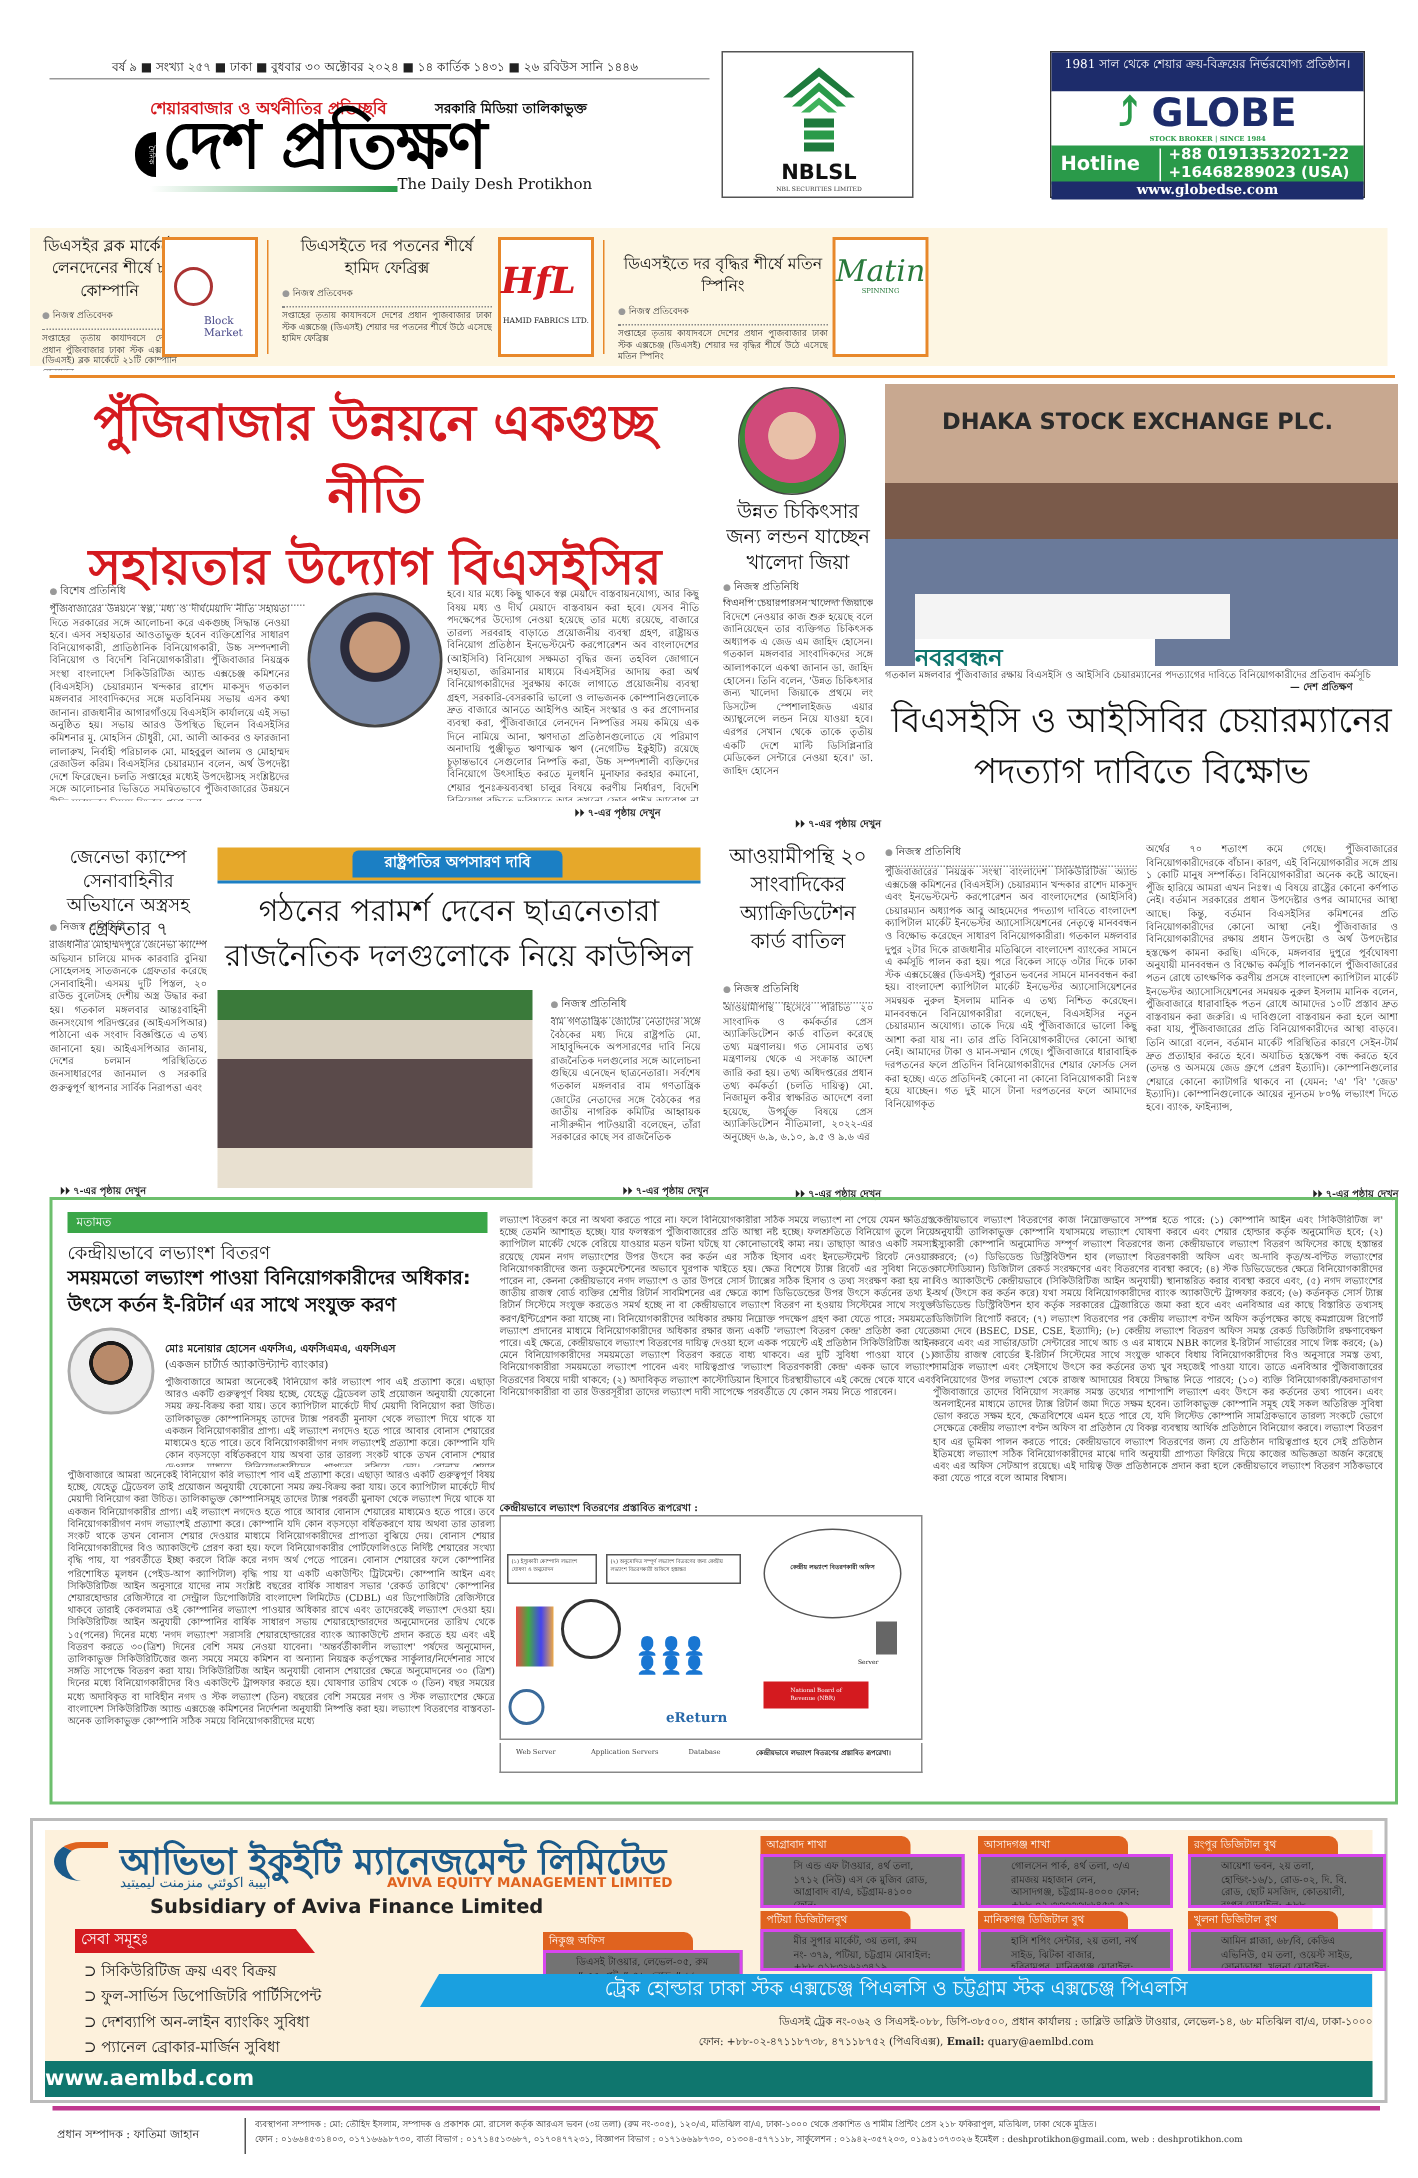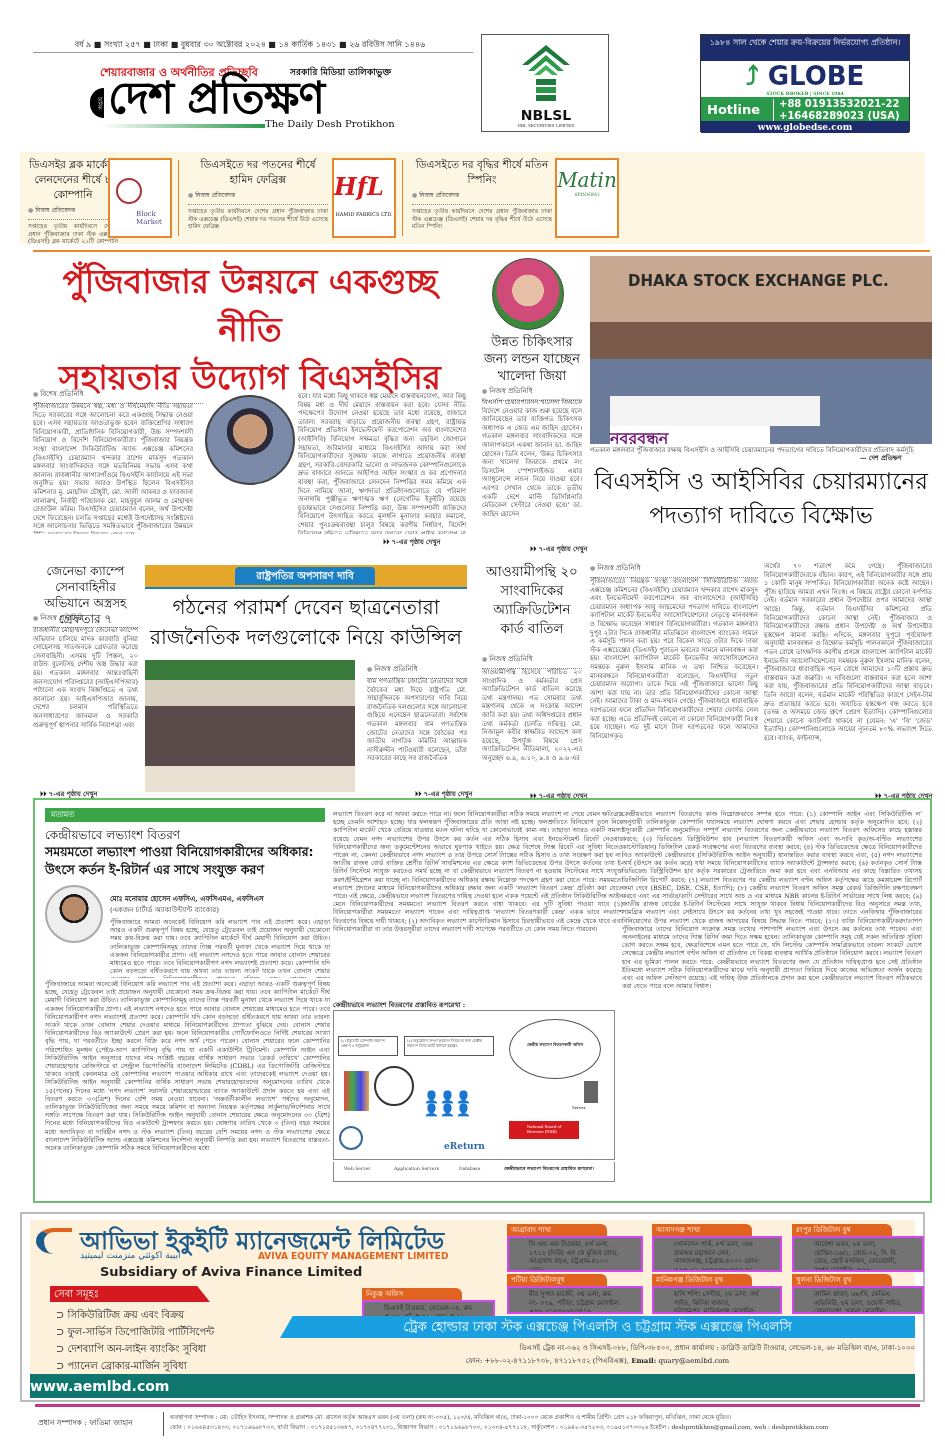--- a/index.html
+++ b/index.html
@@ -65,21 +65,21 @@
     <polygon points="26,22 38,32 32,32 26,27 20,32 14,32" fill="#3fb35c"></polygon>
     <rect x="16" y="36" width="20" height="6" fill="#1e7a3c"></rect>
     <rect x="16" y="44" width="20" height="6" fill="#2a9a4a"></rect>
     <rect x="16" y="52" width="20" height="6" fill="#1e7a3c"></rect>
   </svg>
   <div class="abs nbl-txt">NBLSL</div>
   <div class="abs nbl-sub">NBL SECURITIES LIMITED</div>
 </div>
 
 <div class="abs globe">
-  <div class="abs globe-top">১৯৮৪ সাল থেকে শেয়ার ক্রয়-বিক্রয়ের নির্ভরযোগ্য প্রতিষ্ঠান।</div>
+  <div class="abs globe-top">1981 সাল থেকে শেয়ার ক্রয়-বিক্রয়ের নির্ভরযোগ্য প্রতিষ্ঠান।</div>
   <div class="abs globe-logo"><span style="color:#2a9a4a">⤴ </span><span>GLOBE</span></div>
   <div class="abs globe-sub">STOCK BROKER | SINCE 1984</div>
   <div class="abs globe-hot">
     <span class="abs" style="left:6px;top:5px;font-size:13px">Hotline</span>
     <span class="abs" style="left:72px;top:2px;width:1px;height:22px;background:#fff"></span>
     <span class="abs" style="left:78px;top:1px;font-size:10px">+88 01913532021-22</span>
     <span class="abs" style="left:78px;top:13px;font-size:10px">+16468289023 (USA)</span>
   </div>
   <div class="abs globe-url" style="height:12px;top:86px;color:#fff;font-size:9px;text-align:center;line-height:12px;font-weight:bold">www.globedse.com</div>
 </div>
@@ -100,21 +100,21 @@
     <div class="byline" style="font-size:6px;margin-top:3px">নিজস্ব প্রতিবেদক</div>
     <div class="t" style="font-size:5.8px;line-height:7.5px;height:24px;overflow:hidden">সপ্তাহের তৃতীয় কার্যদিবসে দেশের প্রধান পুঁজিবাজার ঢাকা স্টক এক্সচেঞ্জ (ডিএসই) শেয়ার দর পতনের শীর্ষে উঠে এসেছে হামিদ ফেব্রিক্স</div>
   </div>
   <div class="abs strip-box" style="left:312px;width:64px">
     <div style="text-align:left;color:#d41a1f;font-size:24px;font-weight:bold;font-style:italic;margin-top:12px">HfL</div>
     <div style="text-align:center;font-size:5px;margin-top:10px">HAMID FABRICS LTD.</div>
   </div>
   <div class="abs" style="left:330px;top:8px;width:1px;height:76px;background:#fff0"></div>
   <div class="abs" style="left:382px;top:8px;width:1px;height:76px;background:#e8882a"></div>
   <div class="abs strip-col" style="left:392px;width:140px">
-    <div class="strip-title" style="margin-top:5px">ডিএসইতে দর বৃদ্ধির শীর্ষে মতিন স্পিনিং</div>
+    <div class="strip-title" style="margin-top:17px">ডিএসইতে দর বৃদ্ধির শীর্ষে মতিন স্পিনিং</div>
     <div class="byline" style="font-size:6px;margin-top:3px">নিজস্ব প্রতিবেদক</div>
     <div class="t" style="font-size:5.8px;line-height:7.5px;height:24px;overflow:hidden">সপ্তাহের তৃতীয় কার্যদিবসে দেশের প্রধান পুঁজিবাজার ঢাকা স্টক এক্সচেঞ্জ (ডিএসই) শেয়ার দর বৃদ্ধির শীর্ষে উঠে এসেছে মতিন স্পিনিং</div>
   </div>
   <div class="abs strip-box" style="left:535px;width:64px">
     <div style="text-align:center;color:#2a7a3c;font-size:20px;font-style:italic;margin-top:8px;font-family:'DejaVu Serif',serif">Matin</div>
     <div style="text-align:center;font-size:4.5px;color:#2a7a3c">SPINNING</div>
   </div>
 </div>
 <style>
 
@@ -138,21 +138,21 @@
 <div class="abs hl" style="left:482px;top:333px;width:100px;font-size:13px;line-height:17px">উন্নত চিকিৎসার জন্য লন্ডন যাচ্ছেন খালেদা জিয়া</div>
 <div class="abs" style="left:482px;top:385px;width:100px">
     <div class="byline">নিজস্ব প্রতিনিধি</div>
   </div>
 <div class="abs t" style="left:482px;top:398px;width:100px;height:146px;overflow:hidden">বিএনপি চেয়ারপারসন খালেদা জিয়াকে বিদেশে নেওয়ার কাজ শুরু হয়েছে বলে জানিয়েছেন তার ব্যক্তিগত চিকিৎসক অধ্যাপক এ জেড এম জাহিদ হোসেন। গতকাল মঙ্গলবার সাংবাদিকদের সঙ্গে আলাপকালে একথা জানান ডা. জাহিদ হোসেন। তিনি বলেন, 'উন্নত চিকিৎসার জন্য খালেদা জিয়াকে প্রথমে লং ডিসটেন্স স্পেশালাইজড এয়ার অ্যাম্বুলেন্সে লন্ডন নিয়ে যাওয়া হবে। এরপর সেখান থেকে তাকে তৃতীয় একটি দেশে মাল্টি ডিসিপ্লিনারি মেডিকেল সেন্টারে নেওয়া হবে।' ডা. জাহিদ হোসেন</div>
 <div class="abs more" style="left:530px;top:544px">৭-এর পৃষ্ঠায় দেখুন</div>
 
 <div class="abs" style="left:590px;top:256px;width:342px;height:188px;background:linear-gradient(180deg,#c8a890 0 35%,#7a5a4a 35% 55%,#6a7a9a 55% 100%);overflow:hidden">
   <div class="abs" style="left:38px;top:16px;font-family:'DejaVu Sans',sans-serif;font-weight:bold;font-size:15px;color:#2a2a2a">DHAKA STOCK EXCHANGE PLC.</div>
   <div class="abs" style="left:20px;top:140px;width:210px;height:30px;background:#f4f4f4"></div>
-  <div class="abs" style="left:20px;top:170px;width:160px;height:18px;background:#fff;color:#701a75;font-weight:bold;font-size:16px">নবরবন্ধন</div>
+  <div class="abs" style="left:20px;top:170px;width:160px;height:18px;background:#fff;color:#0f766e;font-weight:bold;font-size:16px">নবরবন্ধন</div>
 </div>
 <div class="abs t" style="left:590px;top:446px;width:342px;font-size:6.5px">গতকাল মঙ্গলবার পুঁজিবাজার রক্ষায় বিএসইসি ও আইসিবি চেয়ারম্যানের পদত্যাগের দাবিতে বিনিয়োগকারীদের প্রতিবাদ কর্মসূচি</div>
 <div class="abs" style="left:860px;top:453px;font-size:6.5px;font-weight:bold">— দেশ প্রতিক্ষণ</div>
 
 <div class="abs hl" style="left:590px;top:464px;width:342px;font-size:23px;line-height:34px">
   <div>বিএসইসি ও আইসিবির চেয়ারম্যানের</div>
   <div>পদত্যাগ দাবিতে বিক্ষোভ</div>
 </div>
 <div class="abs" style="left:590px;top:562px;width:168px">
     <div class="byline">নিজস্ব প্রতিনিধি</div>

